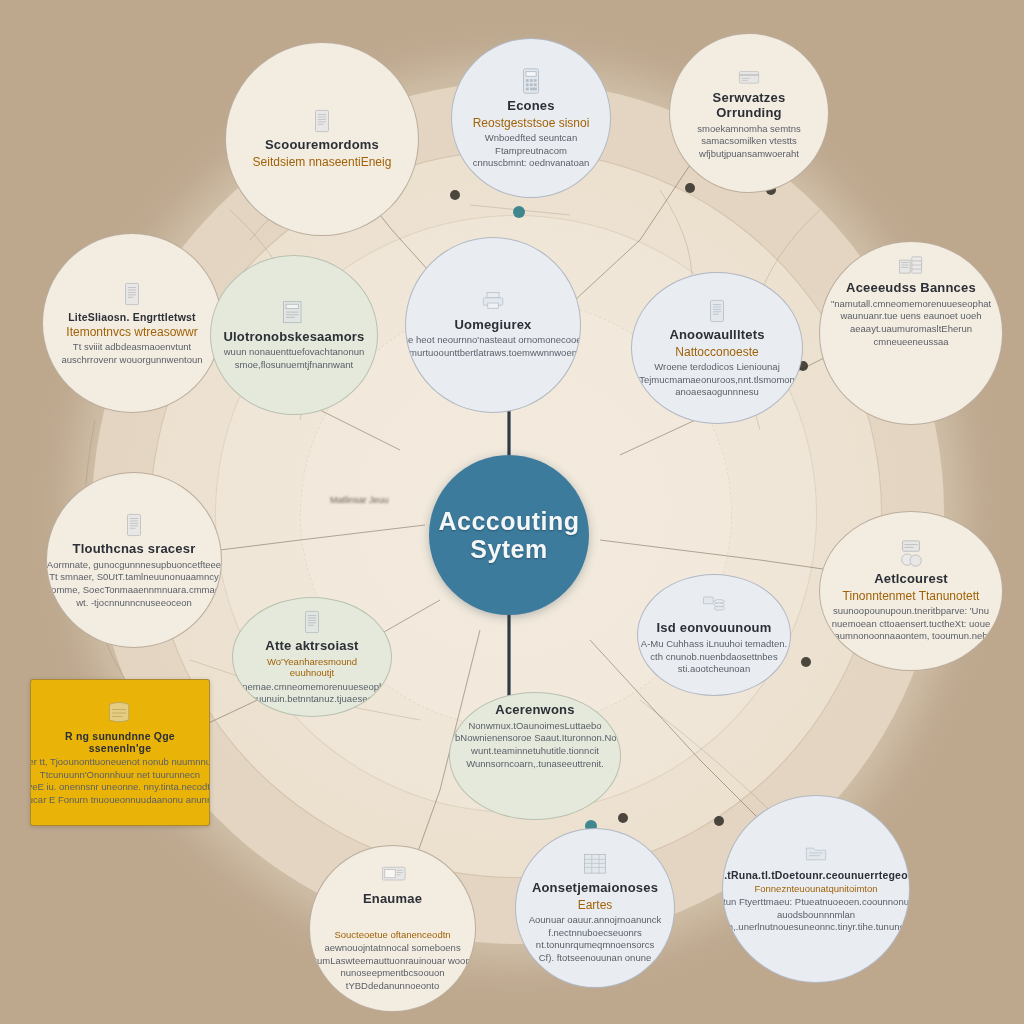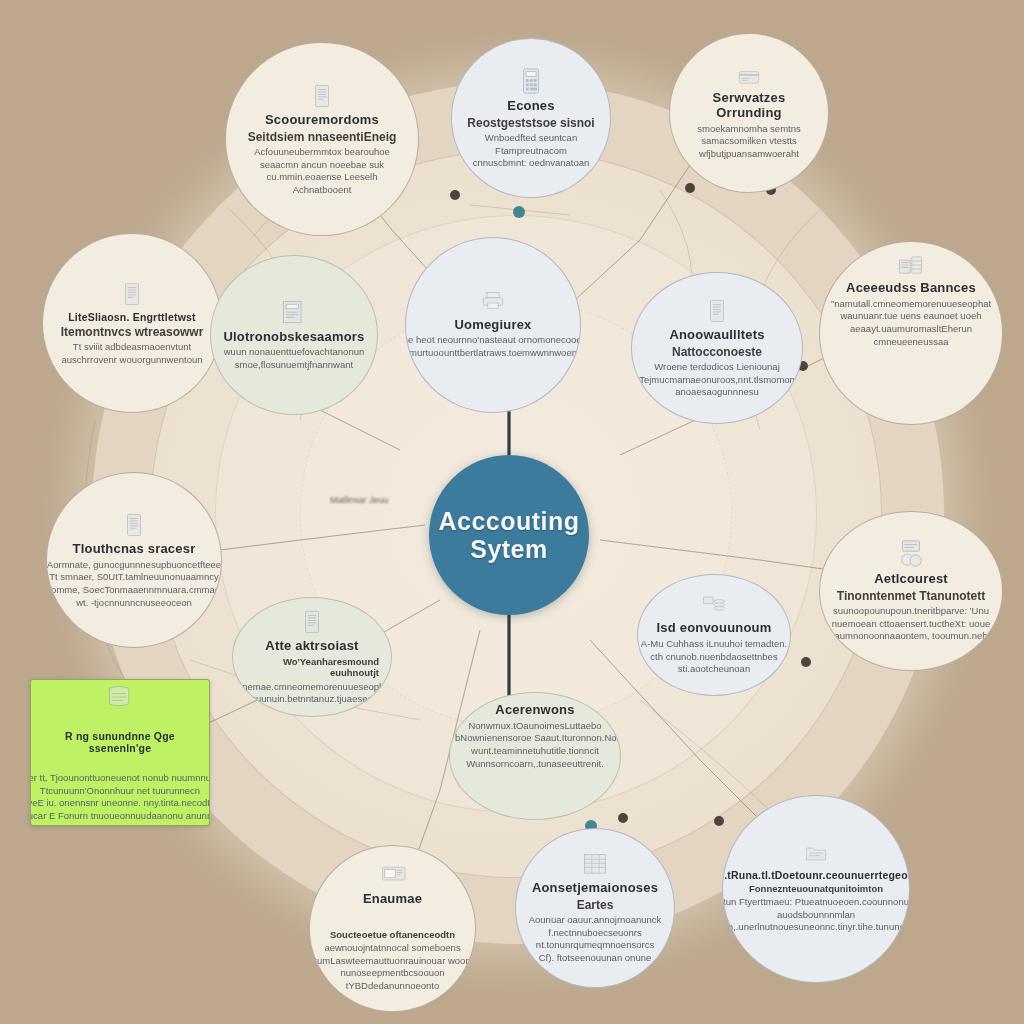--- a/index.html
+++ b/index.html
@@ -72,40 +72,39 @@
     text-align:center;
     padding:10px 12px;
     box-sizing:border-box;
     overflow:hidden;
   }
   .node.circle{border-radius:50%;}
   .node.rect{border-radius:3px;}
   .n-cream{background:#f3ece0;border:1px solid rgba(120,100,78,.45);}
   .n-blue {background:#e9edf2;border:1px solid rgba(110,120,138,.45);}
   .n-green{background:#e4e9dc;border:1px solid rgba(120,134,108,.40);}
-  .n-rect {background:#bef264;border:1px solid rgba(120,100,78,.55);
-           box-shadow:0 1px 4px rgba(70,55,40,.22);gap:16px;}
+  .n-rect {background:#eab308;border:1px solid rgba(120,100,78,.55);
+           box-shadow:0 1px 4px rgba(70,55,40,.22);}
 
   .n-icon{
     opacity:.55;margin-bottom:3px;display:block;
     filter:blur(.2px);
   }
   .n-title{
     font-weight:bold;color:#2b2f36;
     font-size:13px;line-height:1.15;
     letter-spacing:.2px;
     filter:blur(.45px);
     margin-bottom:2px;
   }
   .n-sub{
-    font-weight:bold;color:#404040;
+    font-weight:normal;color:#a16207;
     font-size:12px;line-height:1.2;
     filter:blur(.55px);
     margin-bottom:2px;
-    text-align:right;
   }
   .n-body{
     color:#5a5f68;font-size:9.5px;line-height:1.32;
     filter:blur(.75px);
   }
   .n-body div{white-space:nowrap;overflow:hidden;text-overflow:clip;}
 
   
 </style>
 </head>
@@ -169,26 +168,20 @@
        <line x1="11" y1="8" x2="21" y2="8"></line>
               <line x1="11" y1="11" x2="21" y2="11"></line>
        <line x1="11" y1="14" x2="21" y2="14"></line>
               <line x1="11" y1="17" x2="21" y2="17"></line>
        <line x1="11" y1="20" x2="18" y2="20"></line>
             </g>
           </svg>
         </span>
         <div class="n-title">Scoouremordoms</div>
         <div class="n-sub">Seitdsiem nnaseentiEneig</div>
-        <div class="n-body">
-          <div>Acfouuneubermmtox bearouhoe</div>
-          <div>seaacmn ancun noeebae suk</div>
-          <div>cu.mmin.eoaense Leeselh</div>
-          <div>Achnatbooent</div>
-        </div>
       </div>
       <div class="node circle n-blue" style="left: 451px; top: 38px; width: 160px; height: 160px; justify-content: center;">
         <span>
           <svg class="n-icon" width="30" height="30" viewBox="0 0 32 32" aria-hidden="true">
             <rect x="8" y="3" width="16" height="26" rx="2" fill="#dde3ea" stroke="#8d97a6"></rect>
         <rect x="10.5" y="6" width="11" height="5" fill="#fff" stroke="#8d97a6"></rect>
         <g fill="#8d97a6">
               <rect x="10.5" y="14" width="3" height="3"></rect>
               <rect x="14.8" y="14" width="3" height="3"></rect>
         <rect x="19" y="14" width="3" height="3"></rect>

